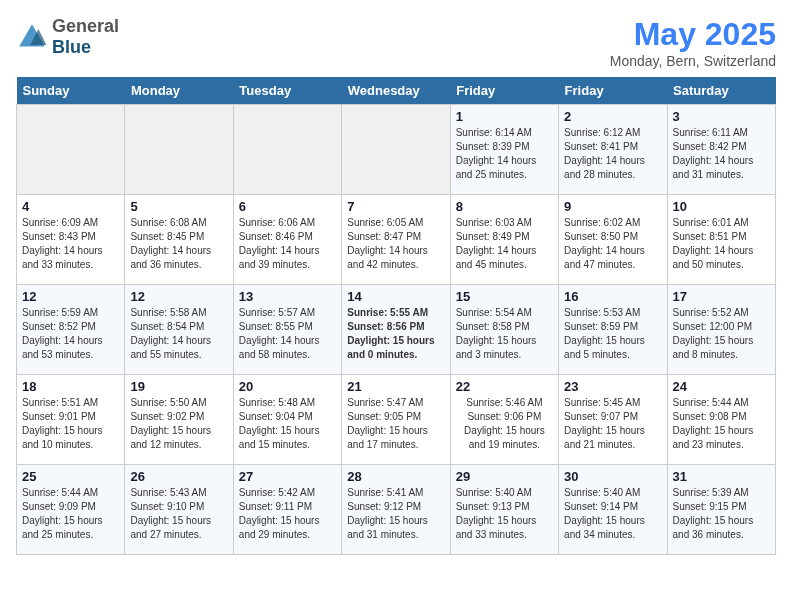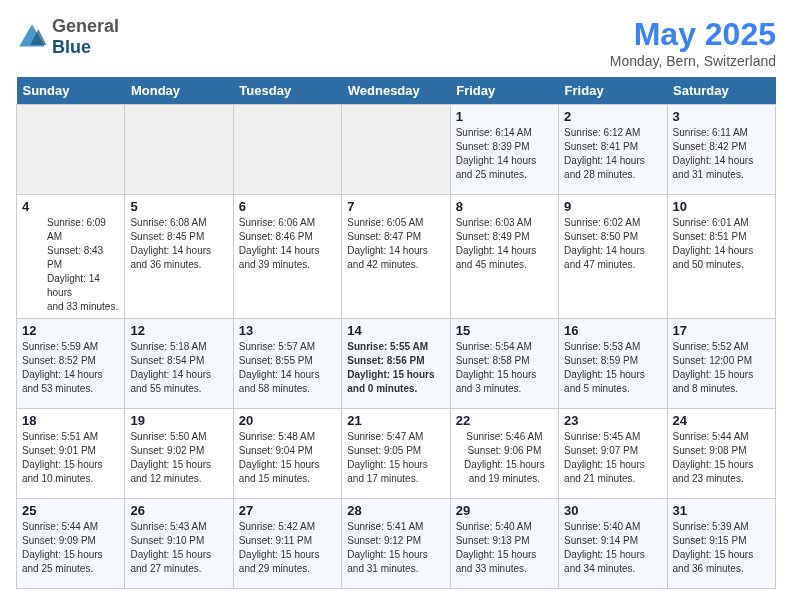--- a/index.html
+++ b/index.html
@@ -137,21 +137,21 @@
           <div class="day-number">3</div>
           <div class="day-info" style="white-space: pre-line;">Sunrise: 6:11 AM
 Sunset: 8:42 PM
 Daylight: 14 hours
 and 31 minutes.</div>
         </td>
       </tr>
       <tr>
         <td>
           <div class="day-number">4</div>
-          <div class="day-info" style="white-space: pre-line; margin-left: 25px;">Sunrise: 6:09 AM
+          <div class="day-info" style="white-space: pre-line;">Sunrise: 6:09 AM
 Sunset: 8:43 PM
 Daylight: 14 hours
 and 33 minutes.</div>
         </td>
         <td>
           <div class="day-number">5</div>
           <div class="day-info" style="white-space: pre-line;">Sunrise: 6:08 AM
 Sunset: 8:45 PM
 Daylight: 14 hours
 and 36 minutes.</div>
@@ -195,21 +195,21 @@
       <tr>
         <td>
           <div class="day-number">12</div>
           <div class="day-info" style="white-space: pre-line;">Sunrise: 5:59 AM
 Sunset: 8:52 PM
 Daylight: 14 hours
 and 53 minutes.</div>
         </td>
         <td>
           <div class="day-number">12</div>
-          <div class="day-info" style="white-space: pre-line;">Sunrise: 5:18 AM
+          <div class="day-info" style="white-space: pre-line;">Sunrise: 5:58 AM
 Sunset: 8:54 PM
 Daylight: 14 hours
 and 55 minutes.</div>
         </td>
         <td>
           <div class="day-number">13</div>
           <div class="day-info" style="white-space: pre-line;">Sunrise: 5:57 AM
 Sunset: 8:55 PM
 Daylight: 14 hours
 and 58 minutes.</div>

